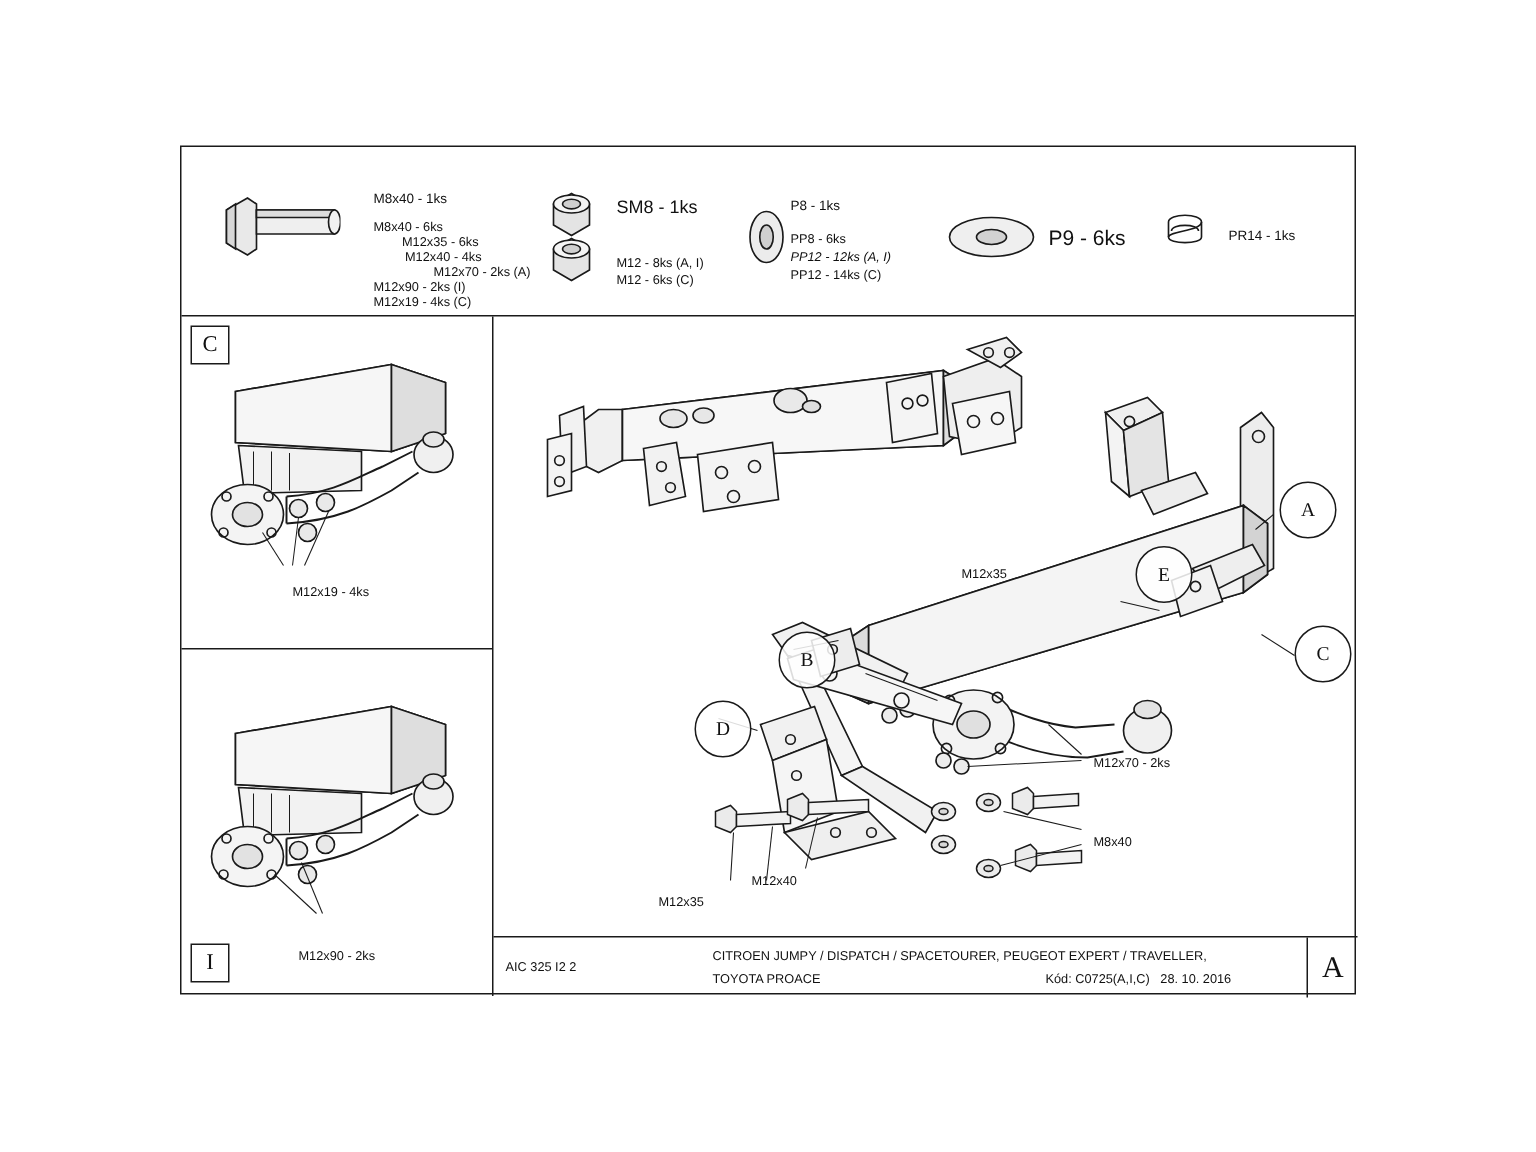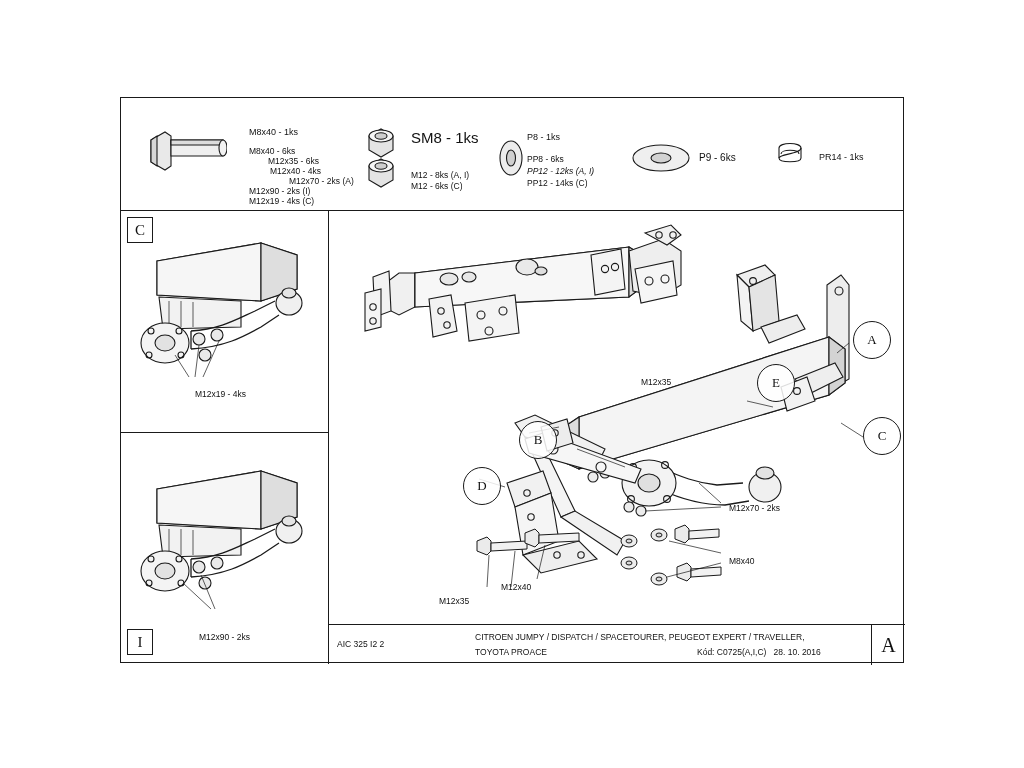--- a/index.html
+++ b/index.html
@@ -182,42 +182,42 @@
       <svg style="position:absolute;left:238px;top:28px;" width="50" height="66">
         <g class="ln" stroke-width="1.1">
           <path d="M10,10 L22,3 L34,10 L34,24 L22,31 L10,24 Z" fill="#e4e4e4"></path>
           <ellipse cx="22" cy="10" rx="12" ry="6" fill="#f5f5f5"></ellipse>
           <ellipse cx="22" cy="10" rx="6" ry="3.2" fill="#cfcfcf"></ellipse>
           <path d="M10,40 L22,33 L34,40 L34,54 L22,61 L10,54 Z" fill="#e4e4e4"></path>
           <ellipse cx="22" cy="40" rx="12" ry="6" fill="#f5f5f5"></ellipse>
           <ellipse cx="22" cy="40" rx="6" ry="3.2" fill="#cfcfcf"></ellipse>
         </g>
       </svg>
-      <div class="legend-cell" style="left:290px;top:35px;font-size:15px;">SM8 - 1ks</div>
+      <div class="legend-cell" style="left:290px;top:35px;font-size:12px;">SM8 - 1ks</div>
       <div class="legend-cell" style="left:290px;top:72px;">M12 - 8ks (A, I)</div>
       <div class="legend-cell" style="left:290px;top:83px;">M12 - 6ks (C)</div>
 
       <svg style="position:absolute;left:370px;top:38px;" width="44" height="44">
         <g class="ln" stroke-width="1.1">
           <ellipse cx="20" cy="22" rx="11" ry="17" fill="#ececec"></ellipse>
           <ellipse cx="20" cy="22" rx="4.5" ry="8" fill="#cfcfcf"></ellipse>
         </g>
       </svg>
       <div class="legend-cell" style="left:406px;top:34px;font-size:9px;">P8 - 1ks</div>
       <div class="legend-cell" style="left:406px;top:56px;">PP8 - 6ks</div>
       <div class="legend-cell" style="left:406px;top:68px;font-style:italic;">PP12 - 12ks (A, I)</div>
       <div class="legend-cell" style="left:406px;top:80px;">PP12 - 14ks (C)</div>
 
       <svg style="position:absolute;left:510px;top:40px;" width="60" height="40">
         <g class="ln" stroke-width="1.1">
           <ellipse cx="30" cy="20" rx="28" ry="13" fill="#efefef"></ellipse>
           <ellipse cx="30" cy="20" rx="10" ry="5" fill="#d2d2d2"></ellipse>
         </g>
       </svg>
-      <div class="legend-cell" style="left:578px;top:55px;font-size:10px;">P9 - 6ks</div>
+      <div class="legend-cell" style="left:578px;top:55px;font-size:14px;">P9 - 6ks</div>
 
       <svg style="position:absolute;left:652px;top:38px;" width="40" height="40">
         <g class="ln" stroke-width="1.1">
           <path d="M6,12 C6,6 28,6 28,12 C28,18 6,18 6,22 C6,27 28,27 28,22" fill="none"></path>
           <path d="M6,12 L6,22 M28,12 L28,22"></path>
           <path d="M8,18 C8,13 26,13 26,18" fill="none"></path>
         </g>
       </svg>
       <div class="legend-cell" style="left:698px;top:54px;font-size:9px;">PR14 - 1ks</div>
     </div>

